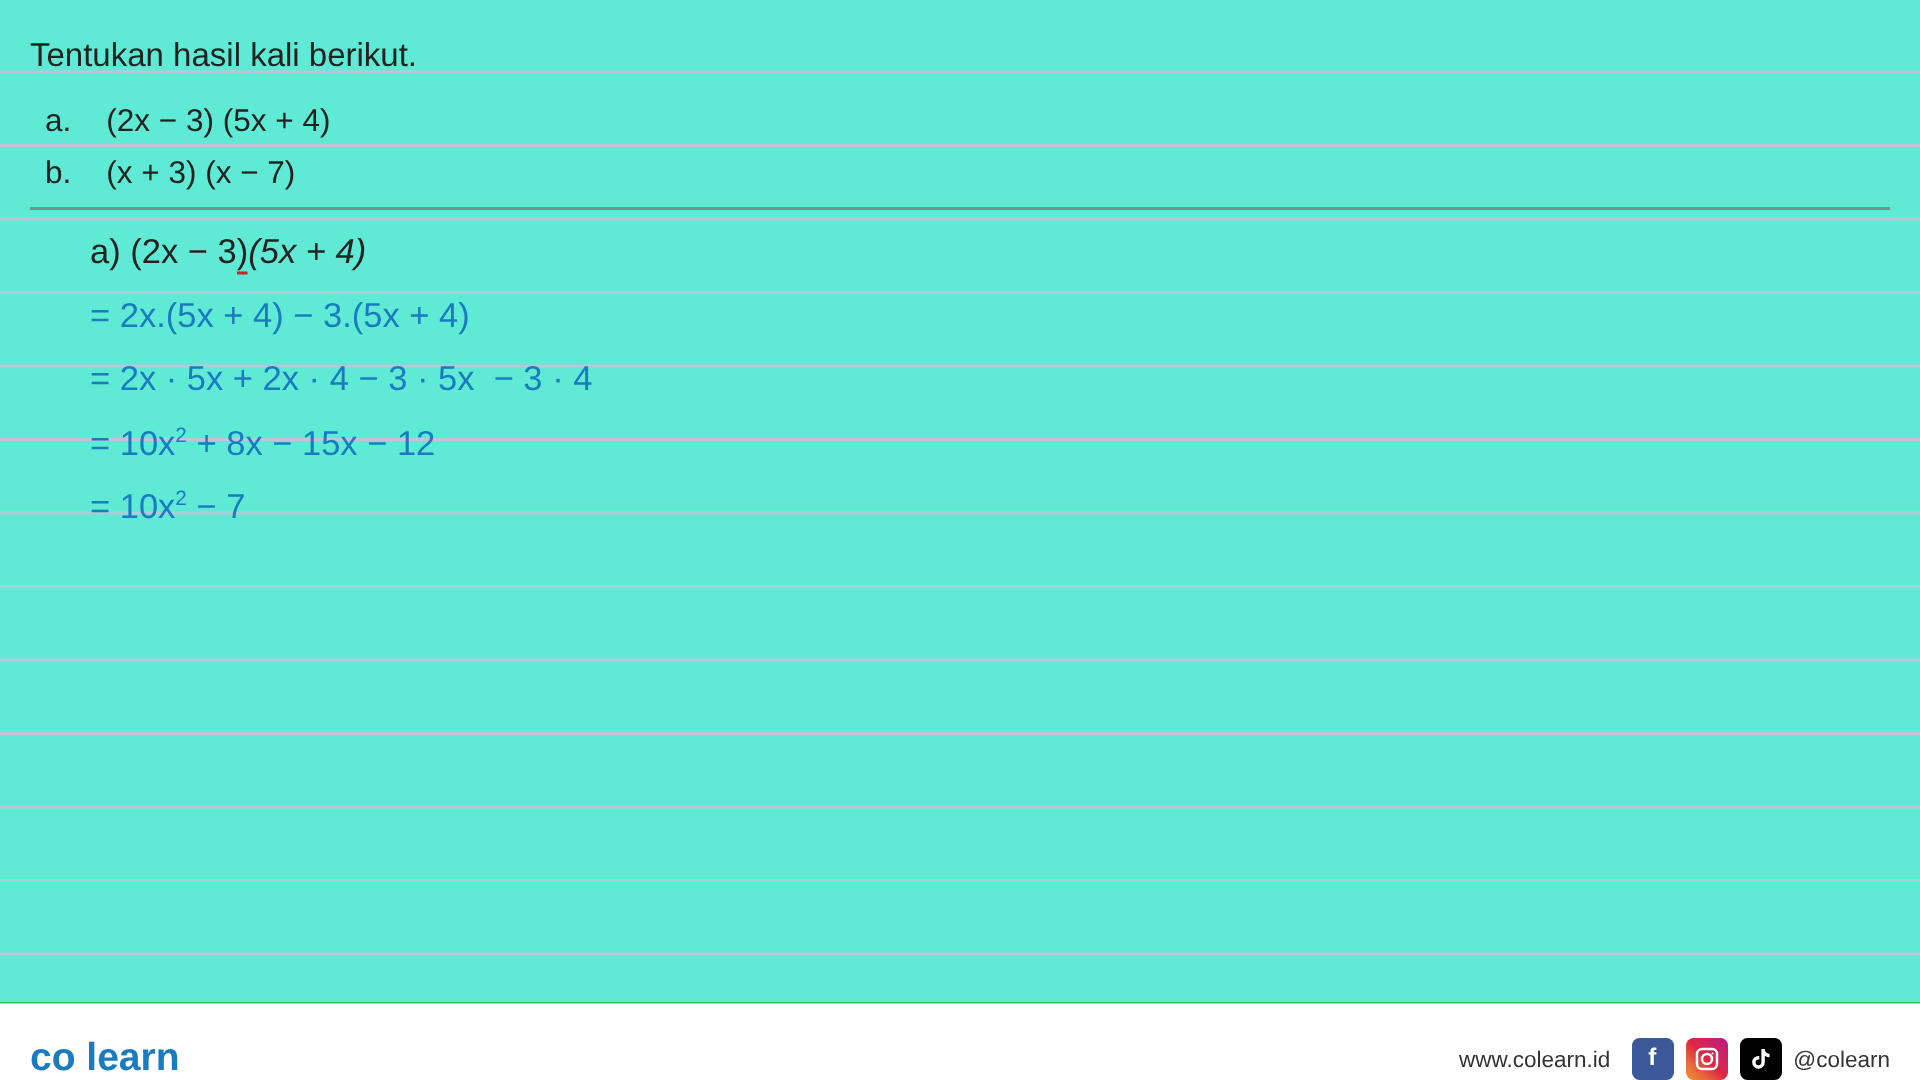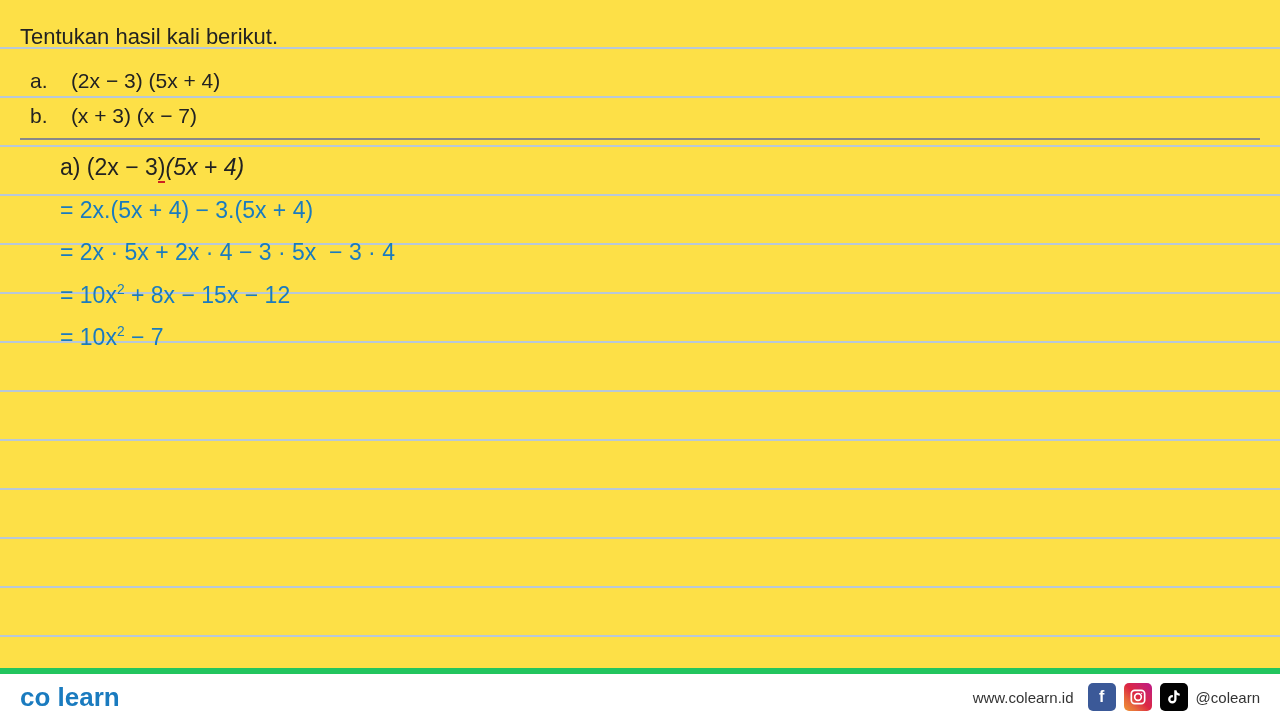--- a/index.html
+++ b/index.html
@@ -9,21 +9,21 @@
       height: 720px;
       background: #f5f5f0;
       font-family: 'Georgia', serif;
       overflow: hidden;
       position: relative;
     }
 
     .notebook {
       width: 100%;
       height: 100%;
-      background: #fde047;
+      background: #5eead4;
       position: relative;
     }
 
     
     .lines {
       position: absolute;
       top: 0; left: 0; right: 0; bottom: 0;
       background-image: repeating-linear-gradient(
         to bottom,
         transparent 0px,
@@ -114,24 +114,24 @@
 
     
     .footer {
       position: absolute;
       bottom: 0;
       left: 0;
       right: 0;
       height: 52px;
       background: white;
       display: flex;
-      align-items: center;
+      align-items: flex-end;
       justify-content: space-between;
       padding: 0 20px;
-      border-top: 6px solid #22c55e;
+      border-top: 1px solid #22c55e;
     }
 
     .footer-logo {
       font-size: 26px;
       font-weight: bold;
       color: #1a7bbf;
       font-family: 'Arial', sans-serif;
     }
 
     .footer-right {

